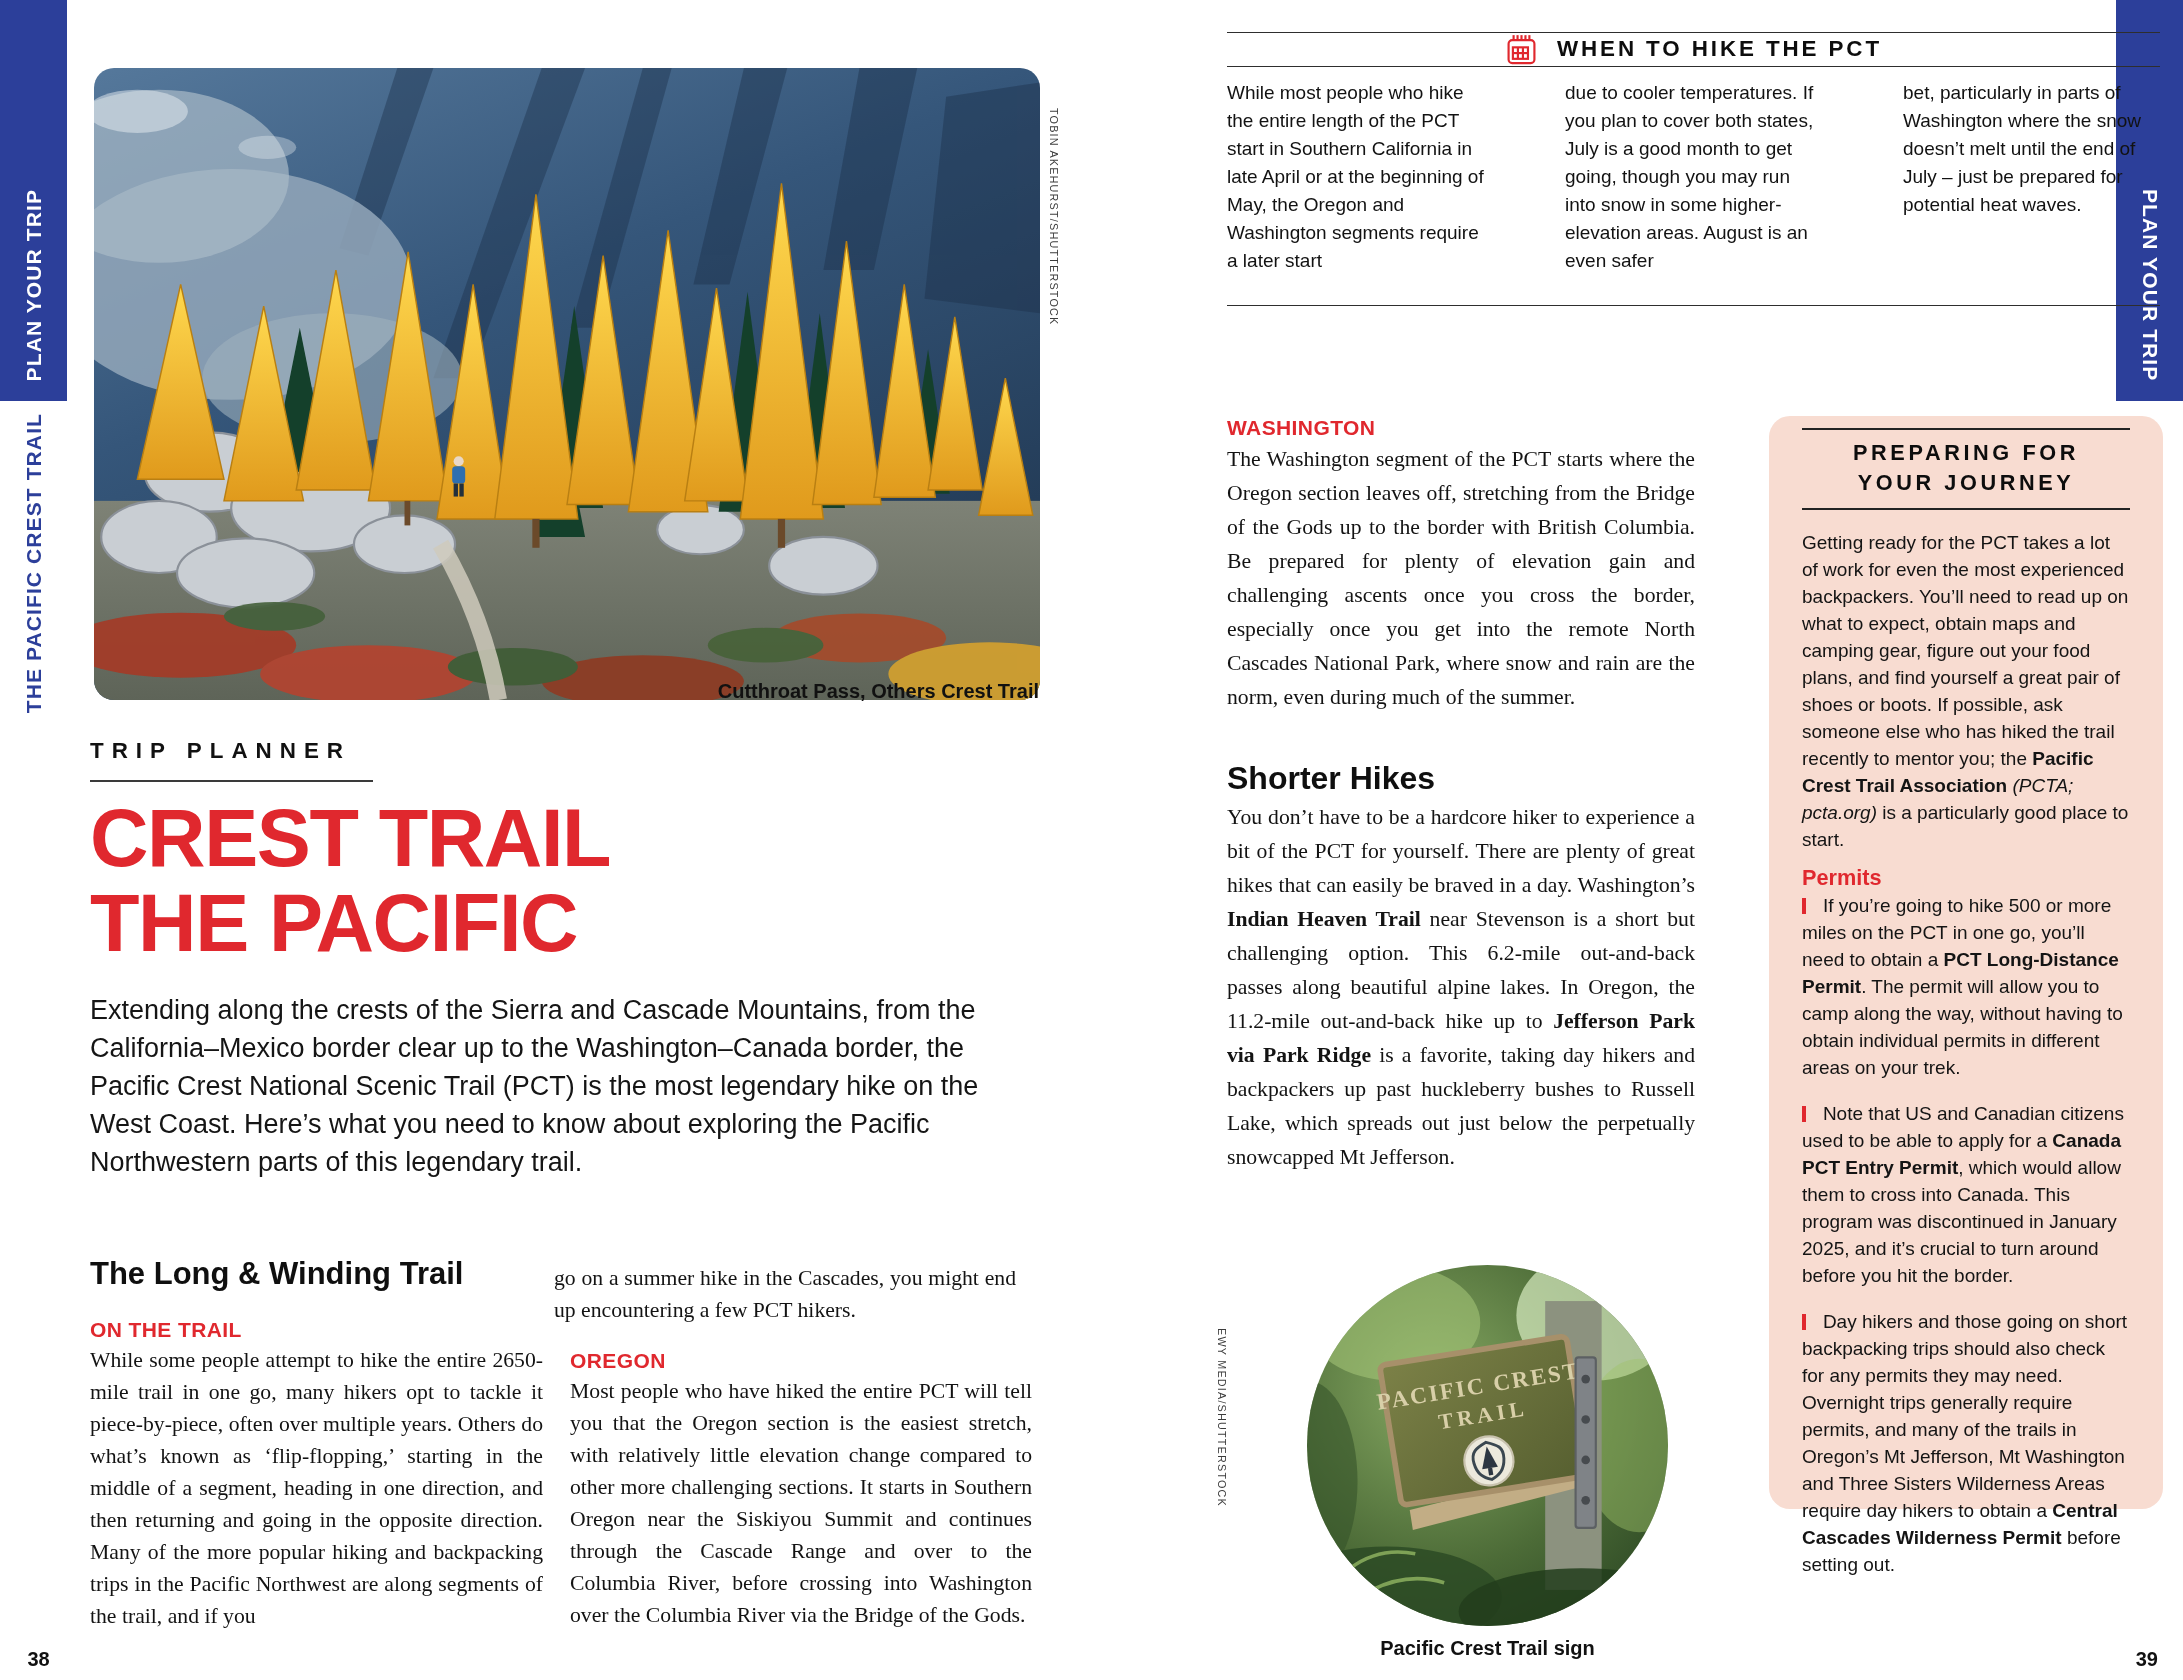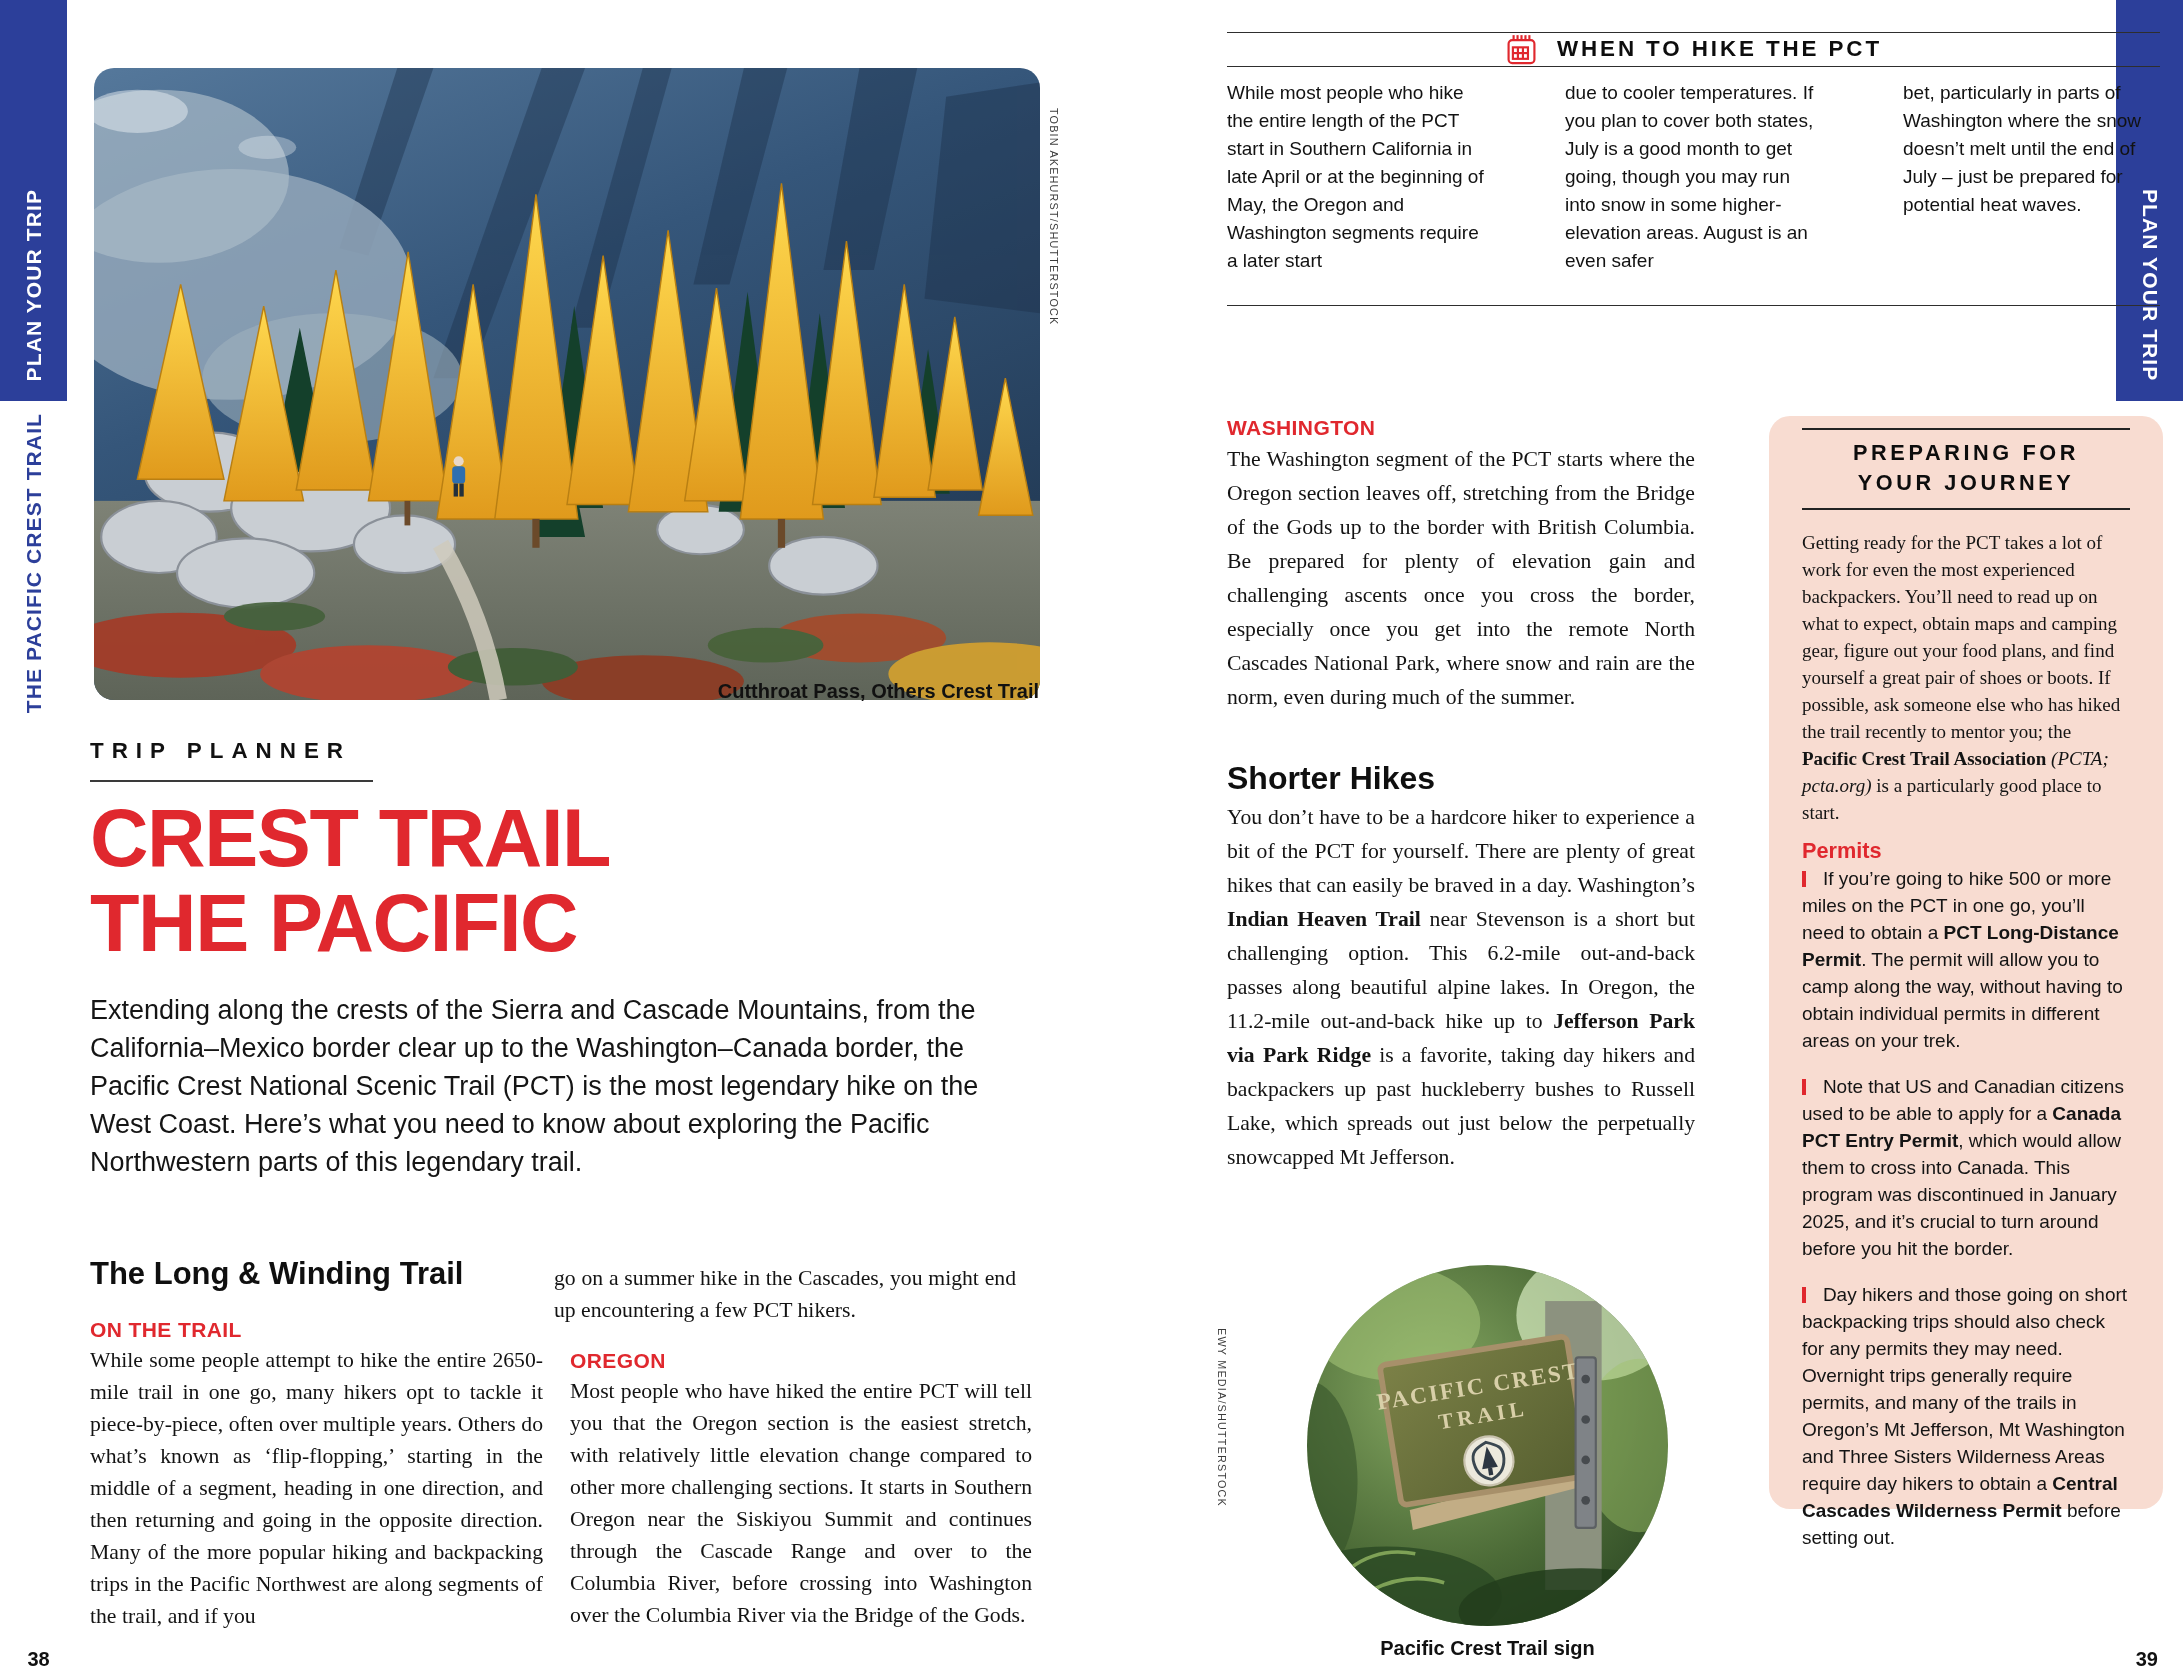--- a/index.html
+++ b/index.html
@@ -32,21 +32,21 @@
   
   .hairline{position:absolute;background:#2e2e2e;height:1.4px;}
   .when-head{position:absolute;left:1227px;top:33px;width:933px;height:32px;display:flex;align-items:center;justify-content:center;gap:19px;}
   .when-title{font-weight:bold;font-size:22.4px;letter-spacing:2.9px;color:#0d0d0d;}
   .wcol{position:absolute;top:79px;width:260px;font-size:19px;line-height:28px;color:#121212;}
   
   .pinkbox{position:absolute;left:1769px;top:416px;width:394px;height:1093px;background:var(--box-pink);
            border-radius:21px;box-sizing:border-box;padding:11.6px 33px 21.7px 33px;}
   .pb-head{border-top:2.2px solid #222;border-bottom:2.2px solid #222;padding:8.7px 0 10px 0;text-align:center;}
   .pb-title{font-weight:bold;font-size:21.7px;letter-spacing:3.6px;line-height:30px;color:#0d0d0d;}
-  .pb-body{margin-top:19px;font-size:19px;line-height:27px;color:#141414;font-family:Liberation Serif, serif;}
+  .pb-body{margin-top:19px;font-size:19px;line-height:27px;color:#141414;}
   .pb-permits{margin-top:11.6px;font-weight:bold;font-size:21.7px;color:var(--brand-red);}
   .bullet{margin-top:1.4px;font-size:19px;line-height:27px;color:#141414;}
   .tick{display:inline-block;width:3.6px;height:16.6px;background:var(--brand-red);margin-right:17.3px;vertical-align:-2.2px;}
   .b{font-weight:bold;} .i{font-style:italic;}
   .circle-wrap{position:absolute;left:1307px;top:1265px;width:361px;height:361px;border-radius:50%;overflow:hidden;}
 </style>
 </head>
 <body>
 
 <div id="canvas">

